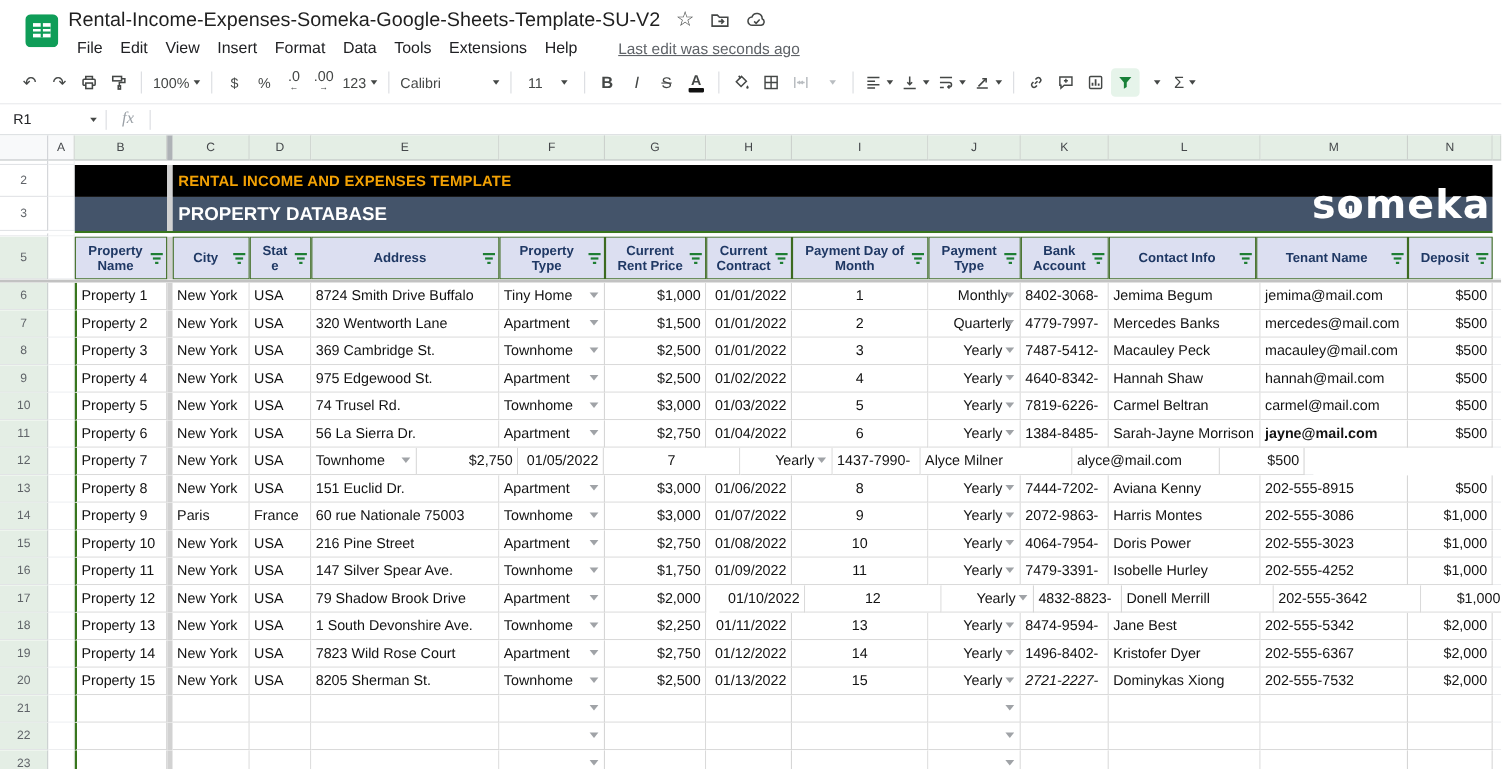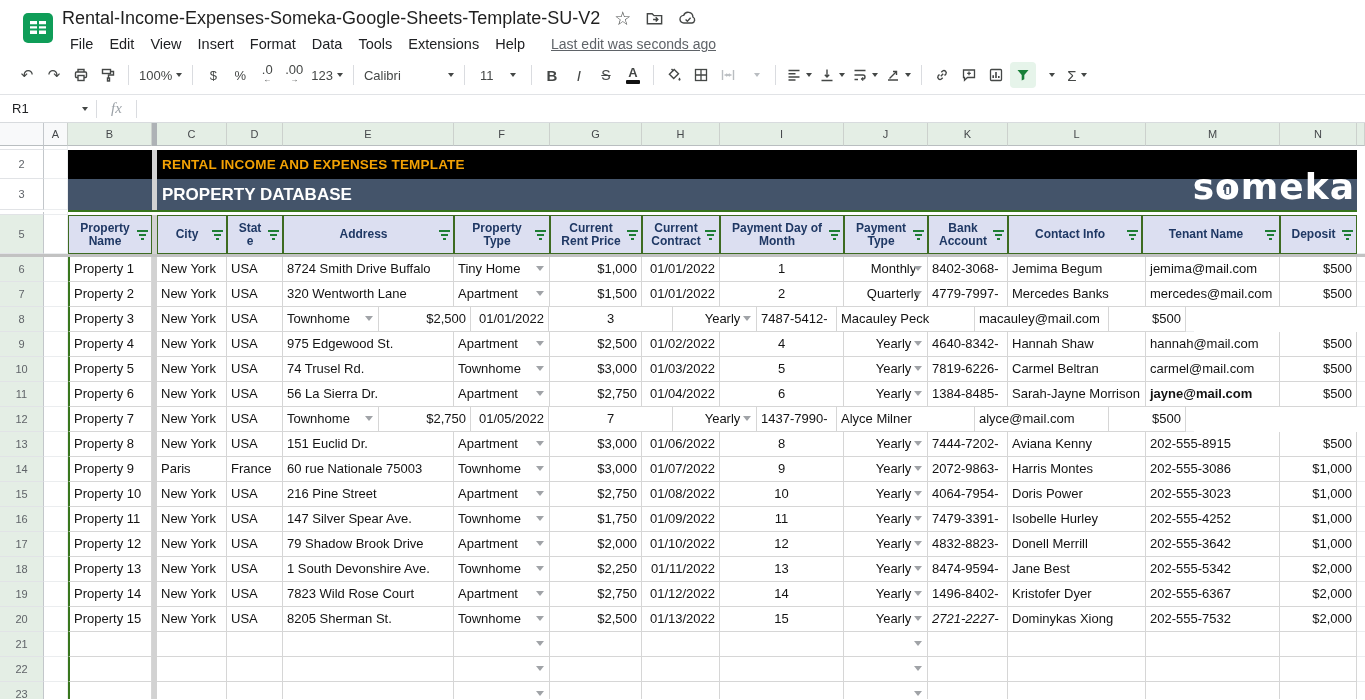--- a/index.html
+++ b/index.html
@@ -8,21 +8,21 @@
 
   
   .topbar { height:56px; display:flex; padding-left:14px; background:#fff; }
   .logo-wrap { width:48px; display:flex; align-items:center; justify-content:center; }
   .tcol { flex:1; min-width:0; }
   .trow1 { display:flex; align-items:center; height:28px; margin-top:4px; }
   .doc-title { font-size:18px; color:#1f1f1f; white-space:nowrap; }
   .tb-ico { margin-left:14px; color:#444746; font-size:17px; display:flex; align-items:center; cursor:default; }
   .trow2 { display:flex; align-items:center; height:24px; }
   .menu-item { font-size:14.5px; color:#202124; padding:0 8px; border-radius:4px; }
-  .last-edit { margin-left:18px; font-size:14px; color:#5f6368; text-decoration:underline; }
+  .last-edit { margin-left:29px; font-size:14px; color:#5f6368; text-decoration:underline; }
 
   
   .toolbar { height:39px; border-bottom:1px solid #e1e3e6; display:flex; align-items:center;
              padding-left:14px; gap:1px; }
   .tbtn { height:26px; min-width:26px; padding:0 3px; border-radius:4px; display:flex;
           align-items:center; justify-content:center; color:#444746; font-size:15px; }
   .tbtn svg { display:block; }
   .tdiv { width:1px; height:20px; background:#dadce0; margin:0 6px; flex:none; }
   .chev { width:0; height:0; border-left:3.5px solid transparent; border-right:3.5px solid transparent;
           border-top:4px solid #444746; margin-left:4px; }
@@ -523,20 +523,21 @@
         <div class="dcell r" style="width: 77px; min-width: 77px;">$500</div>
         <div class="slivercell"></div>
       </div>
       <div class="grow" style="height: 25px;">
         <div class="rhcell g">8</div>
         <div class="acell"></div>
         <div class="dcell bleft" style="width: 84px; min-width: 84px;">Property 3</div>
         <div class="bspacer"></div>
         <div class="dcell" style="width: 70px; min-width: 70px;">New York</div>
         <div class="dcell" style="width: 56px; min-width: 56px;">USA</div>
+        <div class="dcell" style="width: 171px; min-width: 171px;">369 Cambridge St.</div>
         <div class="dcell dd" style="width: 96px; min-width: 96px;">Townhome<span class="cell-arrow"></span></div>
         <div class="dcell r" style="width: 92px; min-width: 92px;">$2,500</div>
         <div class="dcell r" style="width: 78px; min-width: 78px;">01/01/2022</div>
         <div class="dcell c" style="width: 124px; min-width: 124px;">3</div>
         <div class="dcell c dd" style="width: 84px; min-width: 84px;">Yearly<span class="cell-arrow"></span></div>
         <div class="dcell" style="width: 80px; min-width: 80px;">7487-5412-</div>
         <div class="dcell" style="width: 138px; min-width: 138px;">Macauley Peck</div>
         <div class="dcell" style="width: 134px; min-width: 134px;">macauley@mail.com</div>
         <div class="dcell r" style="width: 77px; min-width: 77px;">$500</div>
         <div class="slivercell"></div>
@@ -695,21 +696,21 @@
       <div class="grow" style="height: 25px;">
         <div class="rhcell g">17</div>
         <div class="acell"></div>
         <div class="dcell bleft" style="width: 84px; min-width: 84px;">Property 12</div>
         <div class="bspacer"></div>
         <div class="dcell" style="width: 70px; min-width: 70px;">New York</div>
         <div class="dcell" style="width: 56px; min-width: 56px;">USA</div>
         <div class="dcell" style="width: 171px; min-width: 171px;">79 Shadow Brook Drive</div>
         <div class="dcell dd" style="width: 96px; min-width: 96px;">Apartment<span class="cell-arrow"></span></div>
         <div class="dcell r" style="width: 92px; min-width: 92px;">$2,000</div>
-        <div class="dcell r" style="width: 78px; min-width: 78px;">01/10/2022</div>
+        <div class="dcell r" style="width: 78px; min-width: 78px; margin-left: 12px;">01/10/2022</div>
         <div class="dcell c" style="width: 124px; min-width: 124px;">12</div>
         <div class="dcell c dd" style="width: 84px; min-width: 84px;">Yearly<span class="cell-arrow"></span></div>
         <div class="dcell" style="width: 80px; min-width: 80px;">4832-8823-</div>
         <div class="dcell" style="width: 138px; min-width: 138px;">Donell Merrill</div>
         <div class="dcell" style="width: 134px; min-width: 134px;">202-555-3642</div>
         <div class="dcell r" style="width: 77px; min-width: 77px;">$1,000</div>
         <div class="slivercell"></div>
       </div>
       <div class="grow" style="height: 25px;">
         <div class="rhcell g">18</div>

